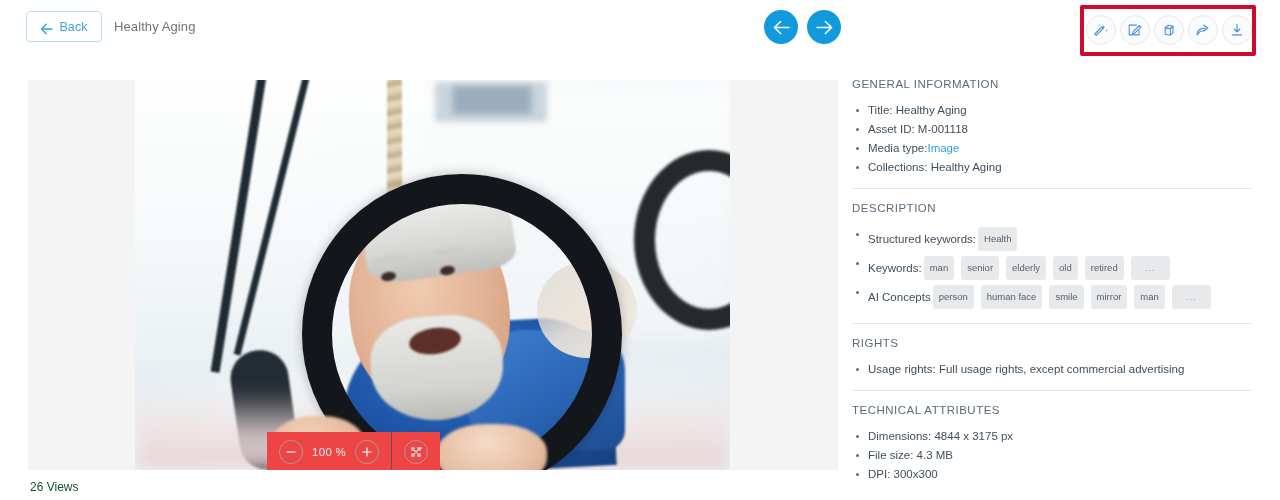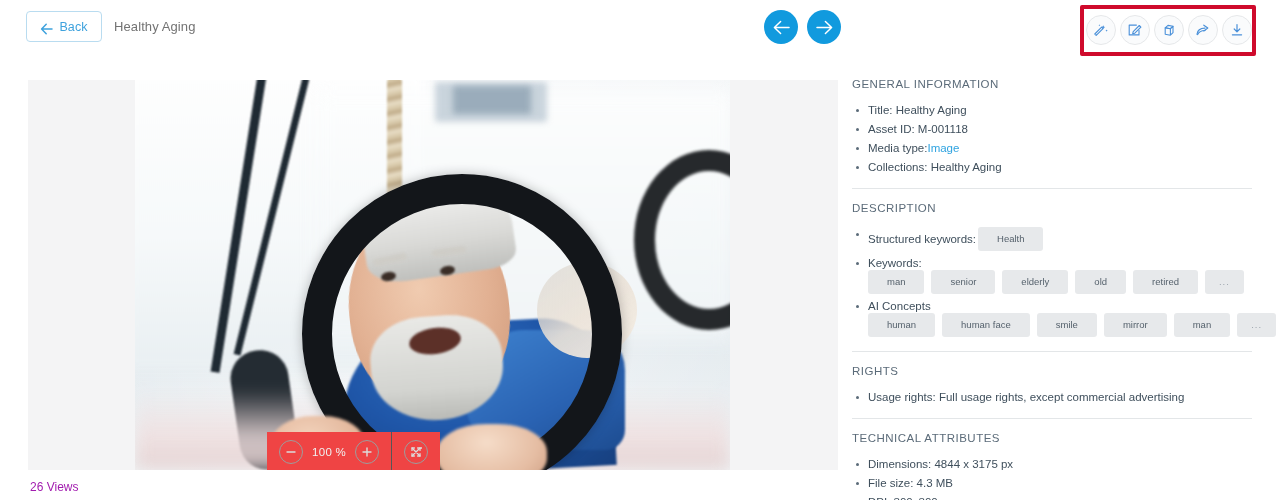--- a/index.html
+++ b/index.html
@@ -199,21 +199,21 @@
     width: 24px; height: 24px; border-radius: 50%;
     border: 1px solid #9d9d9d; background: transparent;
     display: flex; align-items: center; justify-content: center;
     cursor: pointer; color: #e2e2e2;
   }
   .zbtn svg { width: 12px; height: 12px; display: block; }
   .zlevel { color: #f0f0f0; font-size: 11.5px; letter-spacing: .3px; }
 
   .views {
     position: absolute; left: 30px; top: 480px;
-    font-size: 12px; color: #a21caf;
+    font-size: 12px; color: #14532d;
   }
 
   
   .panel { position: absolute; left: 852px; top: 78px; width: 400px; }
   .sec-title {
     font-size: 11.5px; color: #5b6b79; letter-spacing: .5px;
     margin-bottom: 13px;
   }
   .divider { height: 1px; background: #e3e6e8; margin: 14px 0 13px 0; }
   ul.meta { list-style: none; }
@@ -224,21 +224,21 @@
   }
   ul.meta li::before {
     content: ""; position: absolute; left: 4px; top: 6px;
     width: 3px; height: 3px; border-radius: 50%; background: #5b6b79;
   }
   .link { color: #2fa3e0; }
   .taglabel { margin-right: 2px; }
   .tagrow { display: flex; align-items: center; gap: 7px; flex-wrap: nowrap; }
   .tag {
     background: #e7e9eb; border-radius: 3px;
-    padding: 5px 19px; font-size: 9.5px; color: #56626d;
+    padding: 5px 6px; font-size: 9.5px; color: #56626d;
     white-space: nowrap;
   }
   .tag.more { color: #9aa3ab; letter-spacing: 1px; padding: 5px 14px; }
   .tech li { margin-bottom: 6px; }
 </style>
 </head>
 <body>
 
 <div id="app">
 
@@ -411,21 +411,21 @@
           <span class="tag">senior</span>
           <span class="tag">elderly</span>
           <span class="tag">old</span>
           <span class="tag">retired</span>
           <span class="tag more">...</span>
         </span>
       </li>
       <li>
         <span class="taglabel">AI Concepts</span>
         <span class="tagrow">
-          <span class="tag">human</span>
+          <span class="tag">person</span>
           <span class="tag">human face</span>
           <span class="tag">smile</span>
           <span class="tag">mirror</span>
           <span class="tag">man</span>
           <span class="tag more">...</span>
         </span>
       </li>
     </ul>
 
     <div class="divider"></div>

